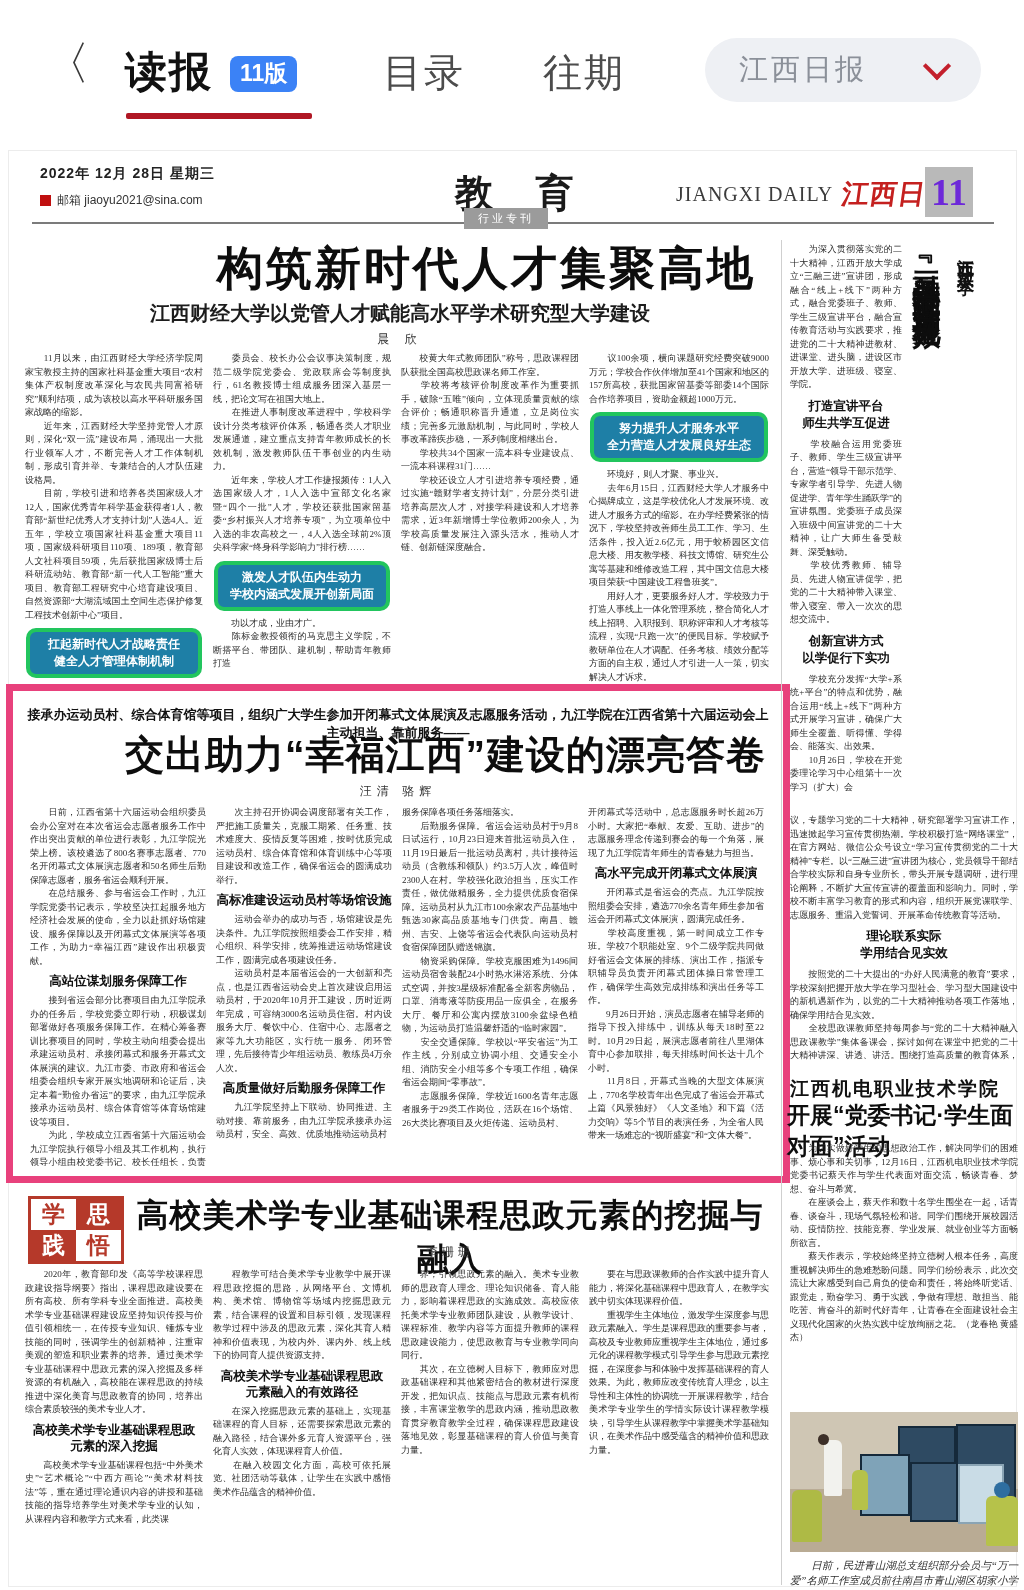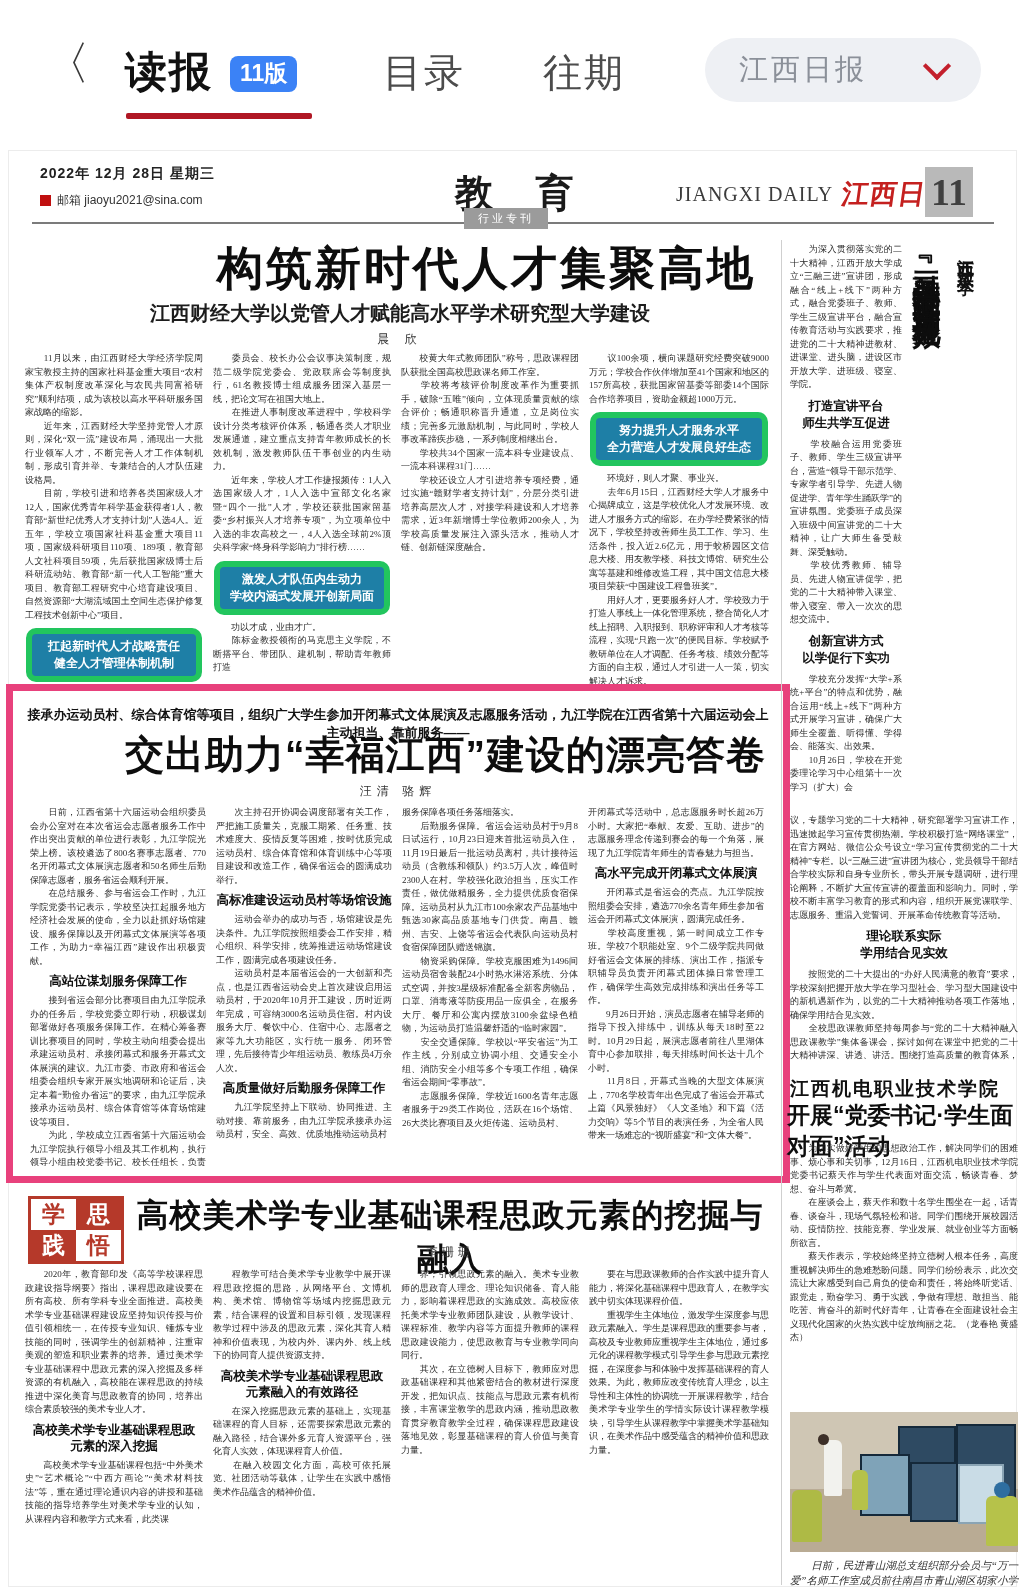--- a/index.html
+++ b/index.html
@@ -25,31 +25,31 @@
   .mast-mailrow{left:40px;top:192px;display:flex;align-items:center;gap:6px;}
   .mast-sq{width:11px;height:11px;background:#c00f0f;}
   .mast-mail{font-size:12px;color:#333;}
   .mast-section{left:455px;top:168px;font-size:38px;font-weight:900;color:#1a1a1a;letter-spacing:16px;}
   .mast-tag{left:464px;top:208px;width:84px;background:#9b9b9b;color:#fff;font-size:11px;
             text-align:center;letter-spacing:3px;padding:3px 0;z-index:3;}
   .mast-line{left:32px;top:222px;width:962px;height:2px;background:#7b7b7b;}
   .mast-en{left:676px;top:183px;font-family:"Liberation Serif",serif;font-size:20px;color:#3c3c3c;letter-spacing:1px;}
   .mast-logo{left:842px;top:176px;font-family:"Liberation Serif",serif;font-size:27px;font-weight:bold;
              color:#c4201f;transform:skewX(-8deg);letter-spacing:1px;}
-  .mast-page{left:925px;top:167px;width:48px;height:50px;background:#b9b9b9;color:#404040;
+  .mast-page{left:925px;top:167px;width:48px;height:50px;background:#b9b9b9;color:#6d28d9;
              font-family:"Liberation Serif",serif;font-size:38px;font-weight:bold;
              display:flex;align-items:center;justify-content:center;}
 
   
   .col{position:absolute;overflow:hidden;text-align:justify;color:#2b2b2b;
        font-family:"Liberation Serif",serif;font-size:9px;line-height:13.5px;}
   .col .p{white-space:pre-line;}
   .sh{font-family:"Liberation Sans",sans-serif;font-weight:bold;font-size:12.5px;line-height:16px;
       text-align:center;color:#111;margin:5px 0;white-space:pre-line;}
-  .tealbox{background:#1e7fa6;border:6px solid #22c55e;border-radius:10px;color:#fff;
+  .tealbox{background:#1e7fa6;border:4px solid #22c55e;border-radius:10px;color:#fff;
            font-family:"Liberation Sans",sans-serif;font-weight:bold;font-size:12px;line-height:17px;
            text-align:center;padding:4px 4px;margin:6px 1px;white-space:pre-line;}
 
   .a1-headline{left:76px;top:238px;width:680px;text-align:right;font-size:46px;font-weight:900;
                color:#0d0d0d;letter-spacing:3px;}
   .a1-dek{left:60px;top:300px;width:680px;text-align:center;font-size:20px;font-weight:bold;color:#1c1c1c;}
   .a1-byline{left:60px;top:331px;width:680px;text-align:center;font-size:12px;color:#333;letter-spacing:6px;}
 
   
   .feature{left:6px;top:684px;width:784px;height:499px;border:7px solid #e8417c;box-sizing:border-box;background:#fff;}

